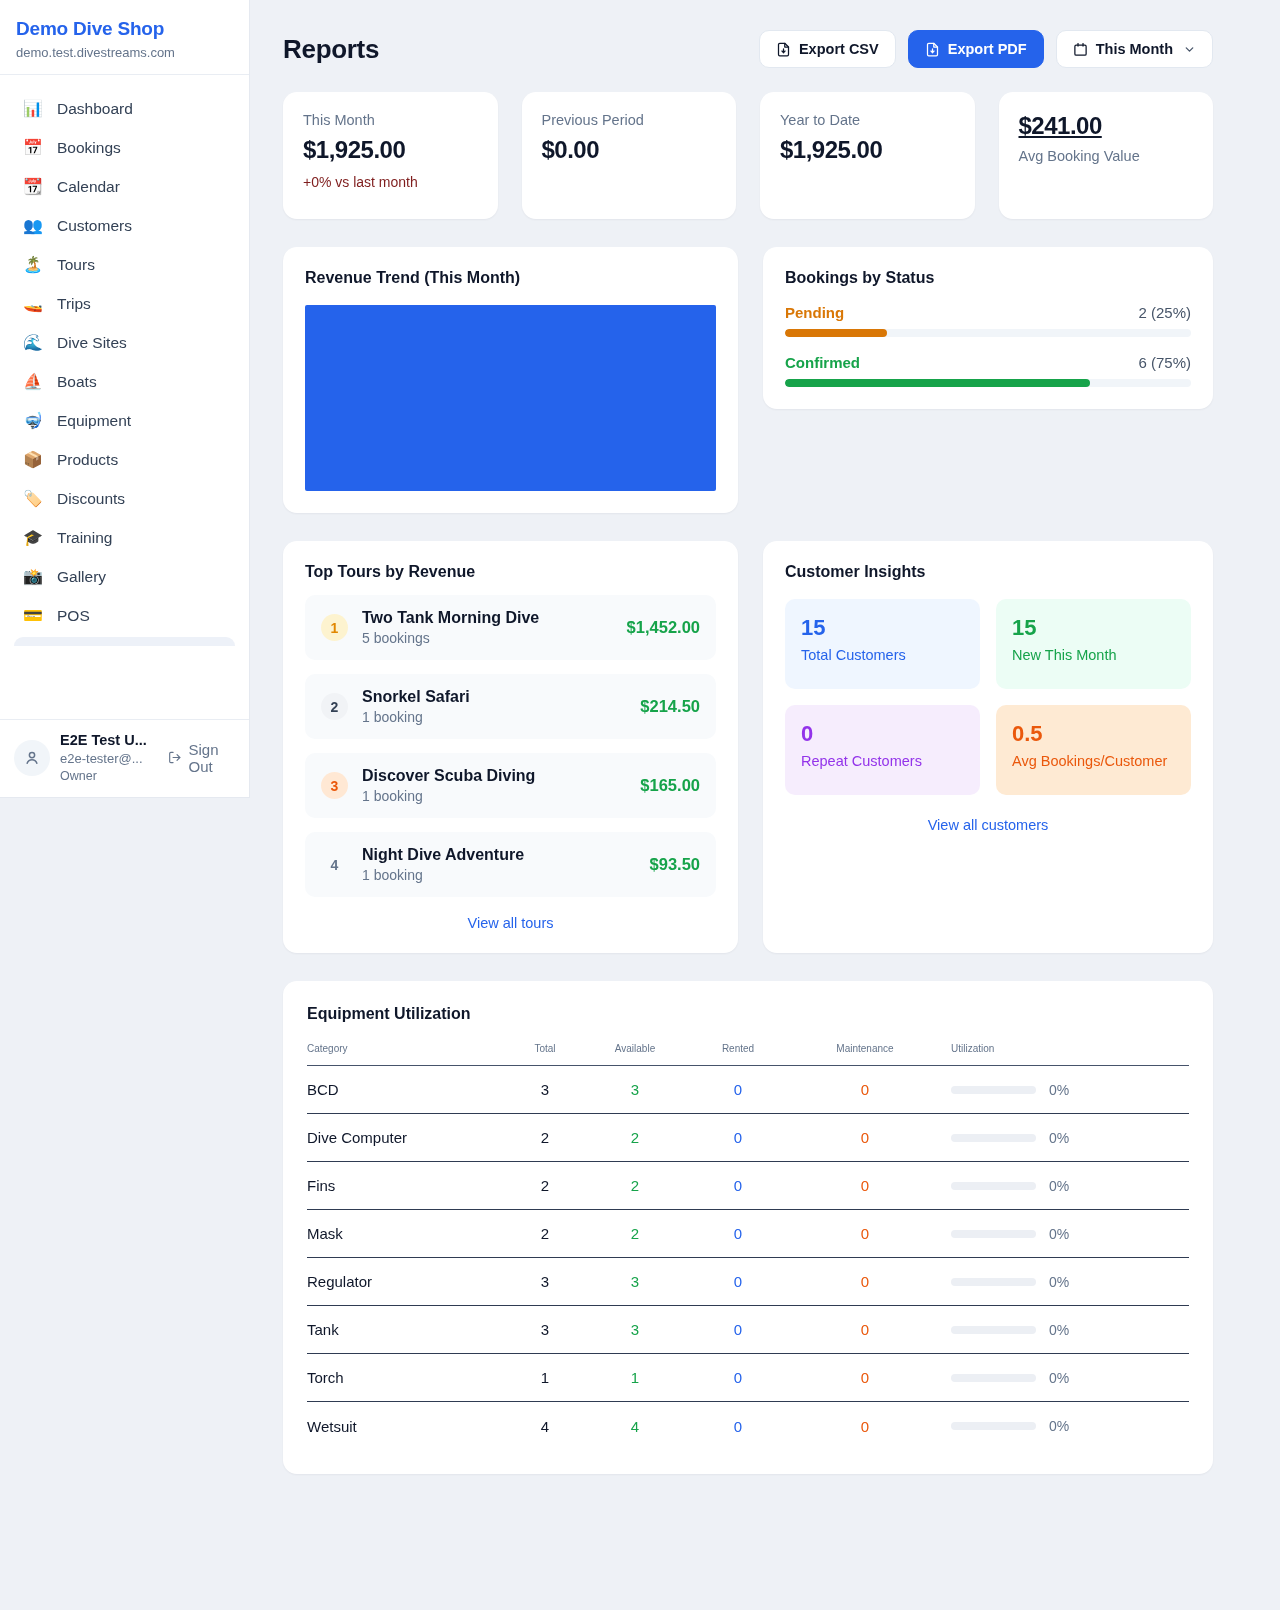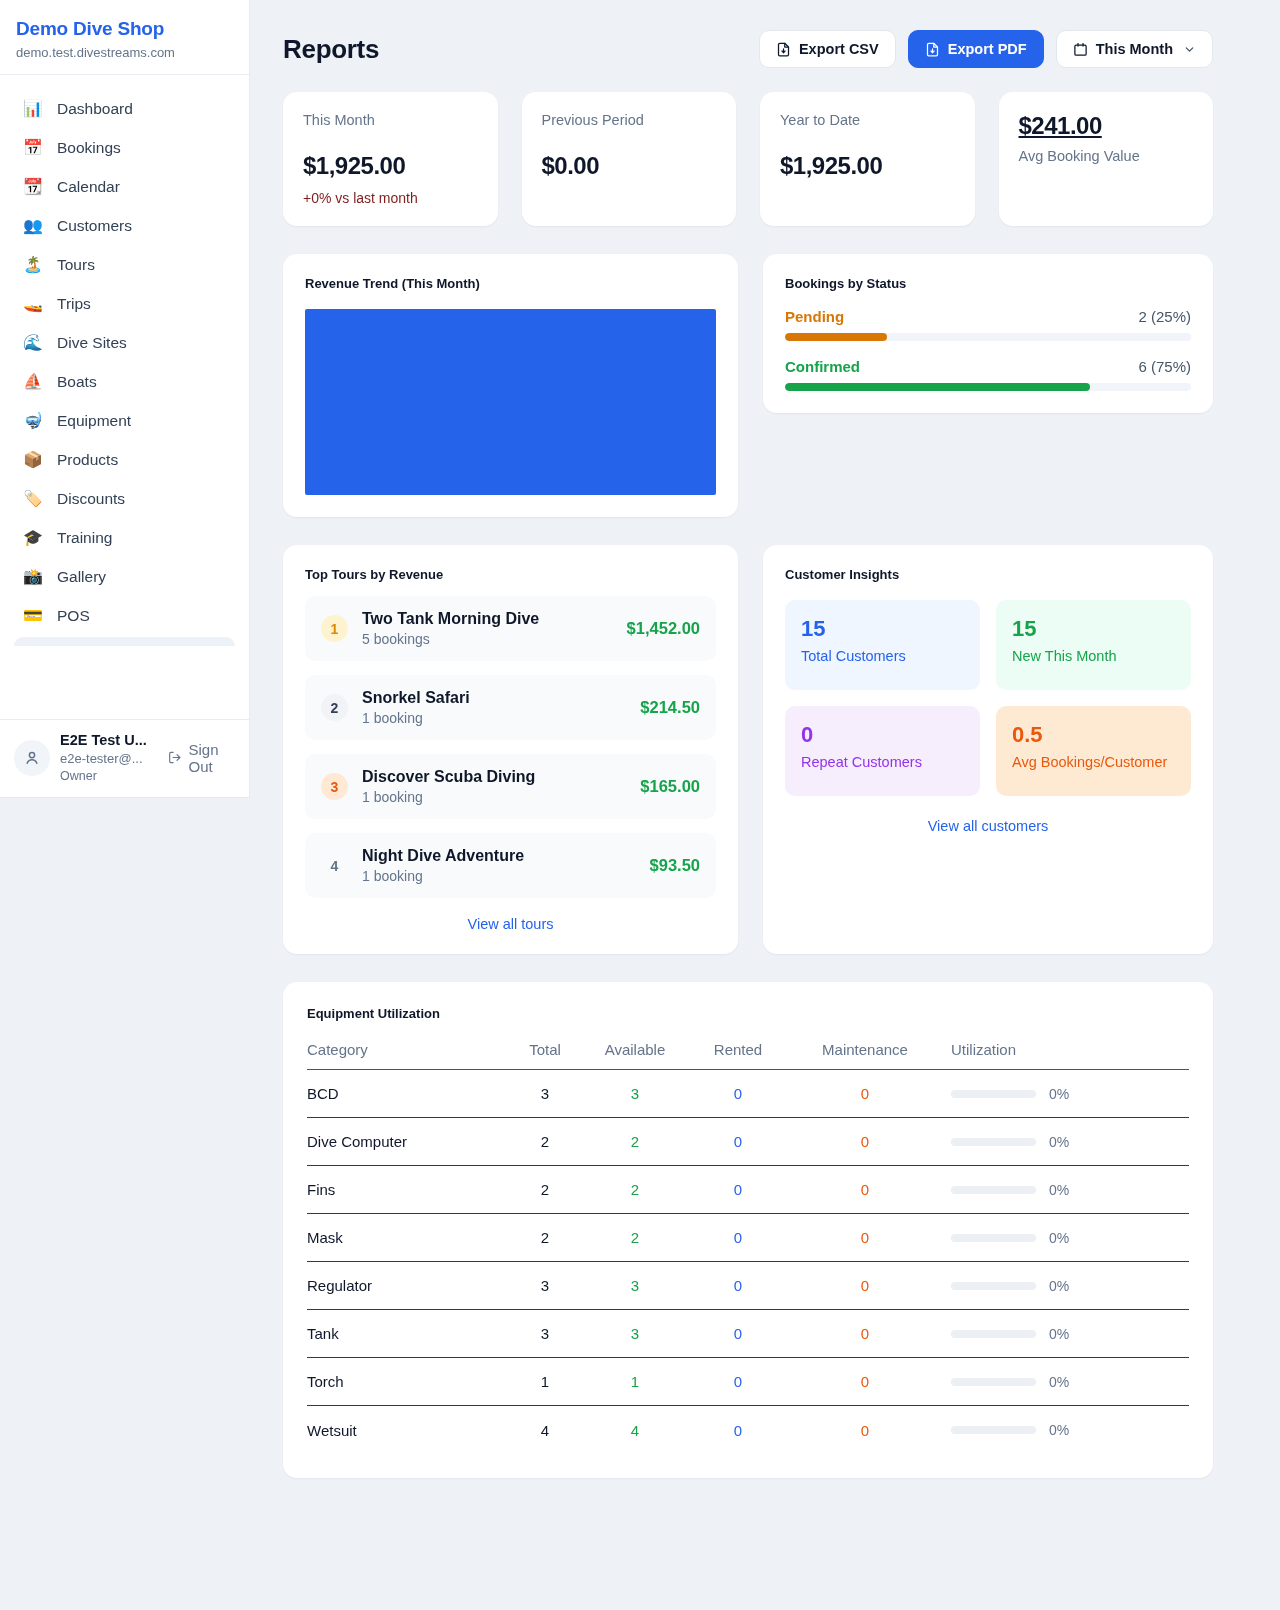--- a/index.html
+++ b/index.html
@@ -31,26 +31,26 @@
   .topbar { display:flex; align-items:center; justify-content:space-between; }
   .page-title { font-size:26px; font-weight:800; letter-spacing:-0.3px; }
   .actions { display:flex; gap:12px; }
   .btn { display:flex; align-items:center; gap:8px; height:38px; padding:0 16px; border-radius:10px;
          font-size:14.5px; font-weight:600; cursor:pointer; border:1px solid #e2e8f0; background:#fff; color:#0f172a; }
   .btn.primary { background:#2563eb; border-color:#2563eb; color:#fff; }
   .btn svg { flex:none; }
   .chev { margin-left:2px; }
 
   .card { background:#fff; border-radius:14px; box-shadow:0 1px 2px rgba(15,23,42,.05); }
-  .card-title { font-size:13px; font-weight:700; color:#0f172a; }
+  .card-title { font-size:16px; font-weight:700; color:#0f172a; }
 
   .stats { display:grid; grid-template-columns:repeat(4,1fr); gap:24px; margin-top:24px; }
   .stat { padding:20px; min-height:127px; }
   .s-label { font-size:14.5px; color:#64748b; font-weight:500; }
-  .s-value { font-size:24px; font-weight:800; letter-spacing:-0.5px; margin-top:24px; }
+  .s-value { font-size:24px; font-weight:800; letter-spacing:-0.5px; margin-top:8px; }
   .s-delta { font-size:14px; color:#7f1d1d; font-weight:500; margin-top:10px; }
   .stat.flip .s-value { margin-top:0;text-decoration:underline; }
   .stat.flip .s-label { margin-top:8px; }
 
   .row2 { display:grid; grid-template-columns:455px 450px; gap:25px; margin-top:28px; align-items:start; }
   .rev-card { padding:22px; }
   .rev-chart { margin-top:18px; height:186px; border-radius:2px; }
   .status-card { padding:22px; }
   .st-row { margin-top:17px; }
   .st-head { display:flex; justify-content:space-between; }
@@ -71,21 +71,21 @@
   .t-amt { font-size:16.5px; font-weight:700; color:#16a34a; }
   .view-link { display:block; text-align:center; color:#2563eb; font-size:14.5px; margin-top:18px; cursor:pointer; text-decoration:none; }
 
   .tiles { display:grid; grid-template-columns:1fr 1fr; gap:16px; margin-top:18px; }
   .tile { border-radius:10px; padding:16px; min-height:90px; }
   .tile-val { font-size:22px; font-weight:800; }
   .tile-lb { font-size:14.5px; font-weight:500; margin-top:6px; }
 
   .equip-card { margin-top:28px; padding:24px; }
   .tbl-head { display:flex; align-items:center; margin-top:20px; padding-bottom:11px; border-bottom:1px solid #46536b; }
-  .tbl-head > div { font-size:15px; color:#64748b; }
+  .tbl-head > div { font-size:10px; color:#64748b; }
   .trow { display:flex; align-items:center; height:48px; border-bottom:1px solid #2f3b52; font-size:15px; }
   .trow:last-of-type { border-bottom:none; }
   .c-cat { flex:1; font-weight:500; color:#0f172a; }
   .c-num { width:96px; text-align:center; }
   .c-av  { width:84px; text-align:center; }
   .c-re  { width:122px; text-align:center; }
   .c-mn  { width:132px; text-align:center; }
   .c-ut  { width:258px; padding-left:20px; display:flex; align-items:center; gap:13px; }
   .c-ut .track { margin-top:0; width:85px; background:#eceff4; flex:none; }
   .green { color:#16a34a; } .blue { color:#2563eb; } .orange { color:#ea580c; }

